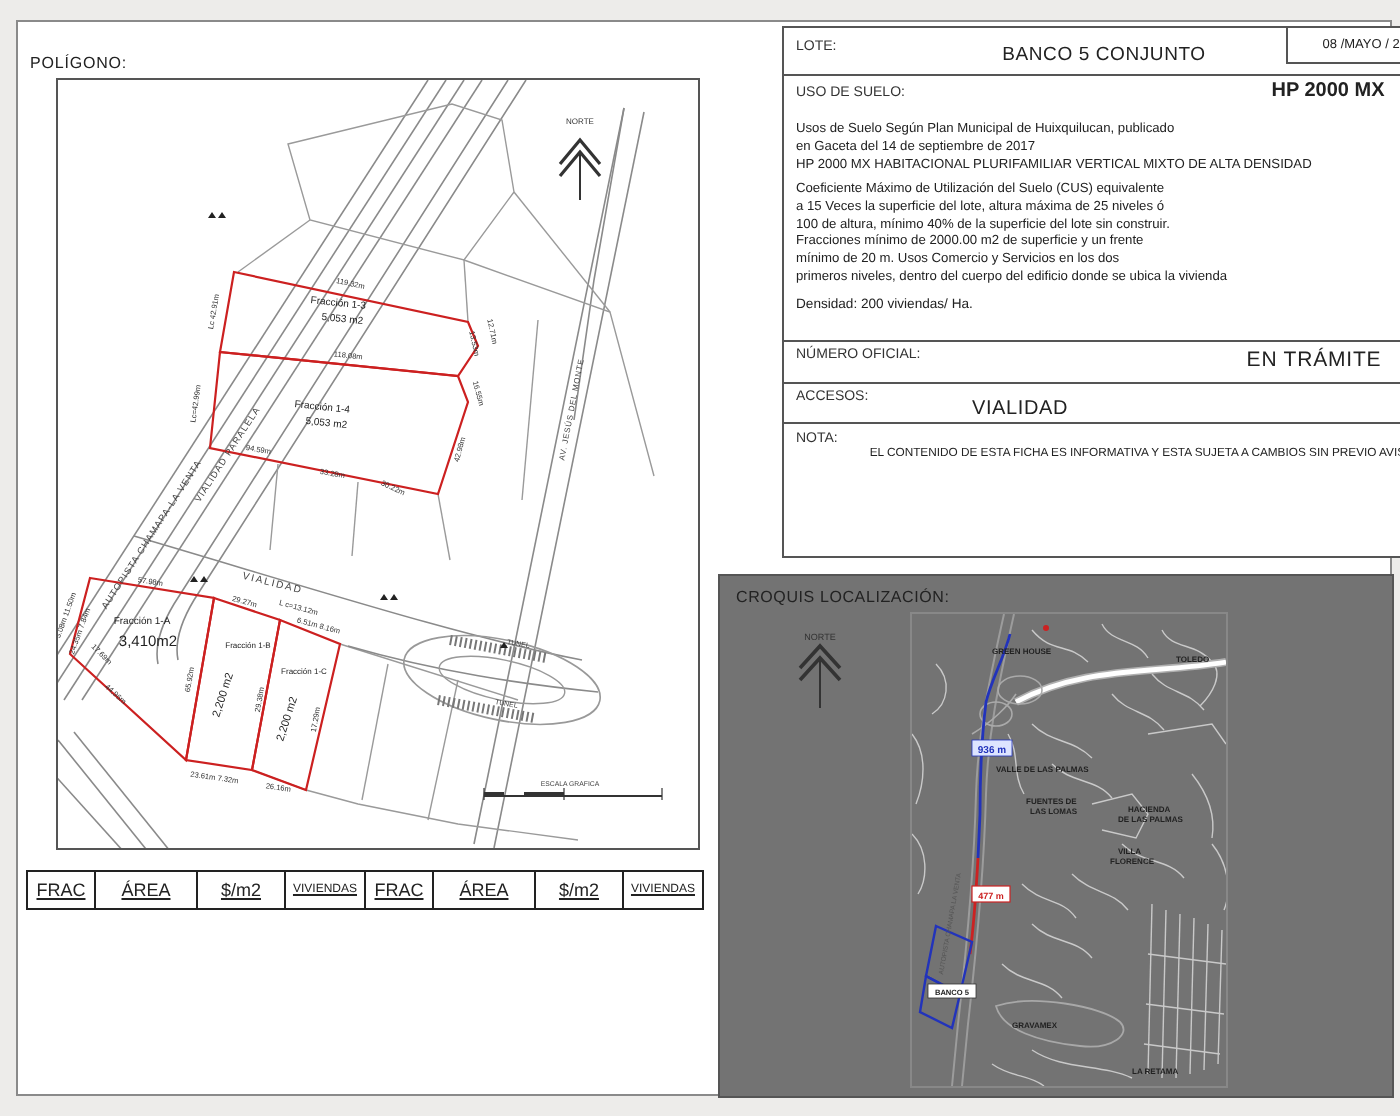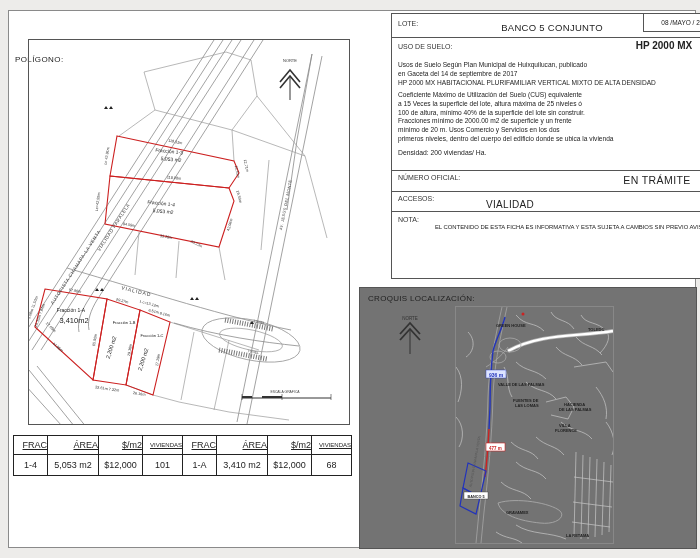--- a/index.html
+++ b/index.html
@@ -3,26 +3,26 @@
 <meta charset="utf-8">
 <style>
   html,body{margin:0;padding:0;}
   body{width:700px;height:558px;background:#edecea;font-family:"Liberation Sans",sans-serif;position:relative;overflow:hidden;color:#222;}
   #sheet{position:absolute;left:8px;top:10px;width:686px;height:536px;background:#fff;border:1px solid #8a8a8a;}
   .abs{position:absolute;}
   .lbl{font-size:7px;color:#333;}
   .pre{white-space:pre-line;}
   svg{font-family:"Liberation Sans",sans-serif;}
   
-  #poligono-title{left:6px;top:16px;font-size:8px;letter-spacing:.4px;margin-top:28px;}
+  #poligono-title{left:6px;top:16px;font-size:8px;letter-spacing:.4px;}
   #map-box{left:19px;top:28px;width:320px;height:384px;border:1px solid #555;}
   
   #frac-table{left:4px;top:424px;border-collapse:collapse;}
   #frac-table td,#frac-table th{border:1px solid #222;text-align:center;font-size:9px;padding:0;height:20px;background:#fff;}
-  #frac-table th{height:18px;font-weight:normal;text-decoration:underline;font-size:9px;text-align:right;}
+  #frac-table th{height:18px;font-weight:normal;text-decoration:underline;font-size:9px;}
   #frac-table th.sm{font-size:6px;}
   
   #info-box{left:350px;top:2px;width:336px;height:264px;border:1px solid #555;background:#fff;margin-left:32px;}
   #croquis-box{left:350px;top:276px;width:336px;height:260px;border:1px solid #555;background:#737373;}
   .hline{position:absolute;left:0;width:100%;border-top:1px solid #555;height:0;}
   #lote-label{left:6px;top:6px;}
   #lote-value{left:70px;top:8px;width:180px;text-align:center;font-size:9.5px;letter-spacing:.3px;}
   #date-cell{left:251px;top:0;width:84px;height:17px;border-left:1px solid #555;border-bottom:1px solid #555;}
   #date-value{left:0;top:5px;width:100%;text-align:center;font-size:6.5px;}
   #uso-label{left:6px;top:29px;}
@@ -196,30 +196,20 @@
     <tbody>
         <tr>
       <th>FRAC</th>
       <th>ÁREA</th>
       <th>$/m2</th>
       <th class="sm">VIVIENDAS</th>
       <th>FRAC</th>
       <th>ÁREA</th>
       <th>$/m2</th>
       <th class="sm">VIVIENDAS</th>
-    </tr>
-    <tr>
-      <td>1-4</td>
-      <td>5,053 m2</td>
-      <td>$12,000</td>
-      <td>101</td>
-      <td>1-A</td>
-      <td>3,410 m2</td>
-      <td>$12,000</td>
-      <td>68</td>
     </tr>
   </tbody>
     </table>
 
   <div id="info-box" class="abs">
     <div id="lote-label" class="abs lbl">LOTE:</div>
     <div id="lote-value" class="abs">BANCO 5 CONJUNTO</div>
     <div id="date-cell" class="abs">
       <div id="date-value" class="abs">08 /MAYO / 2024</div>
     </div>

